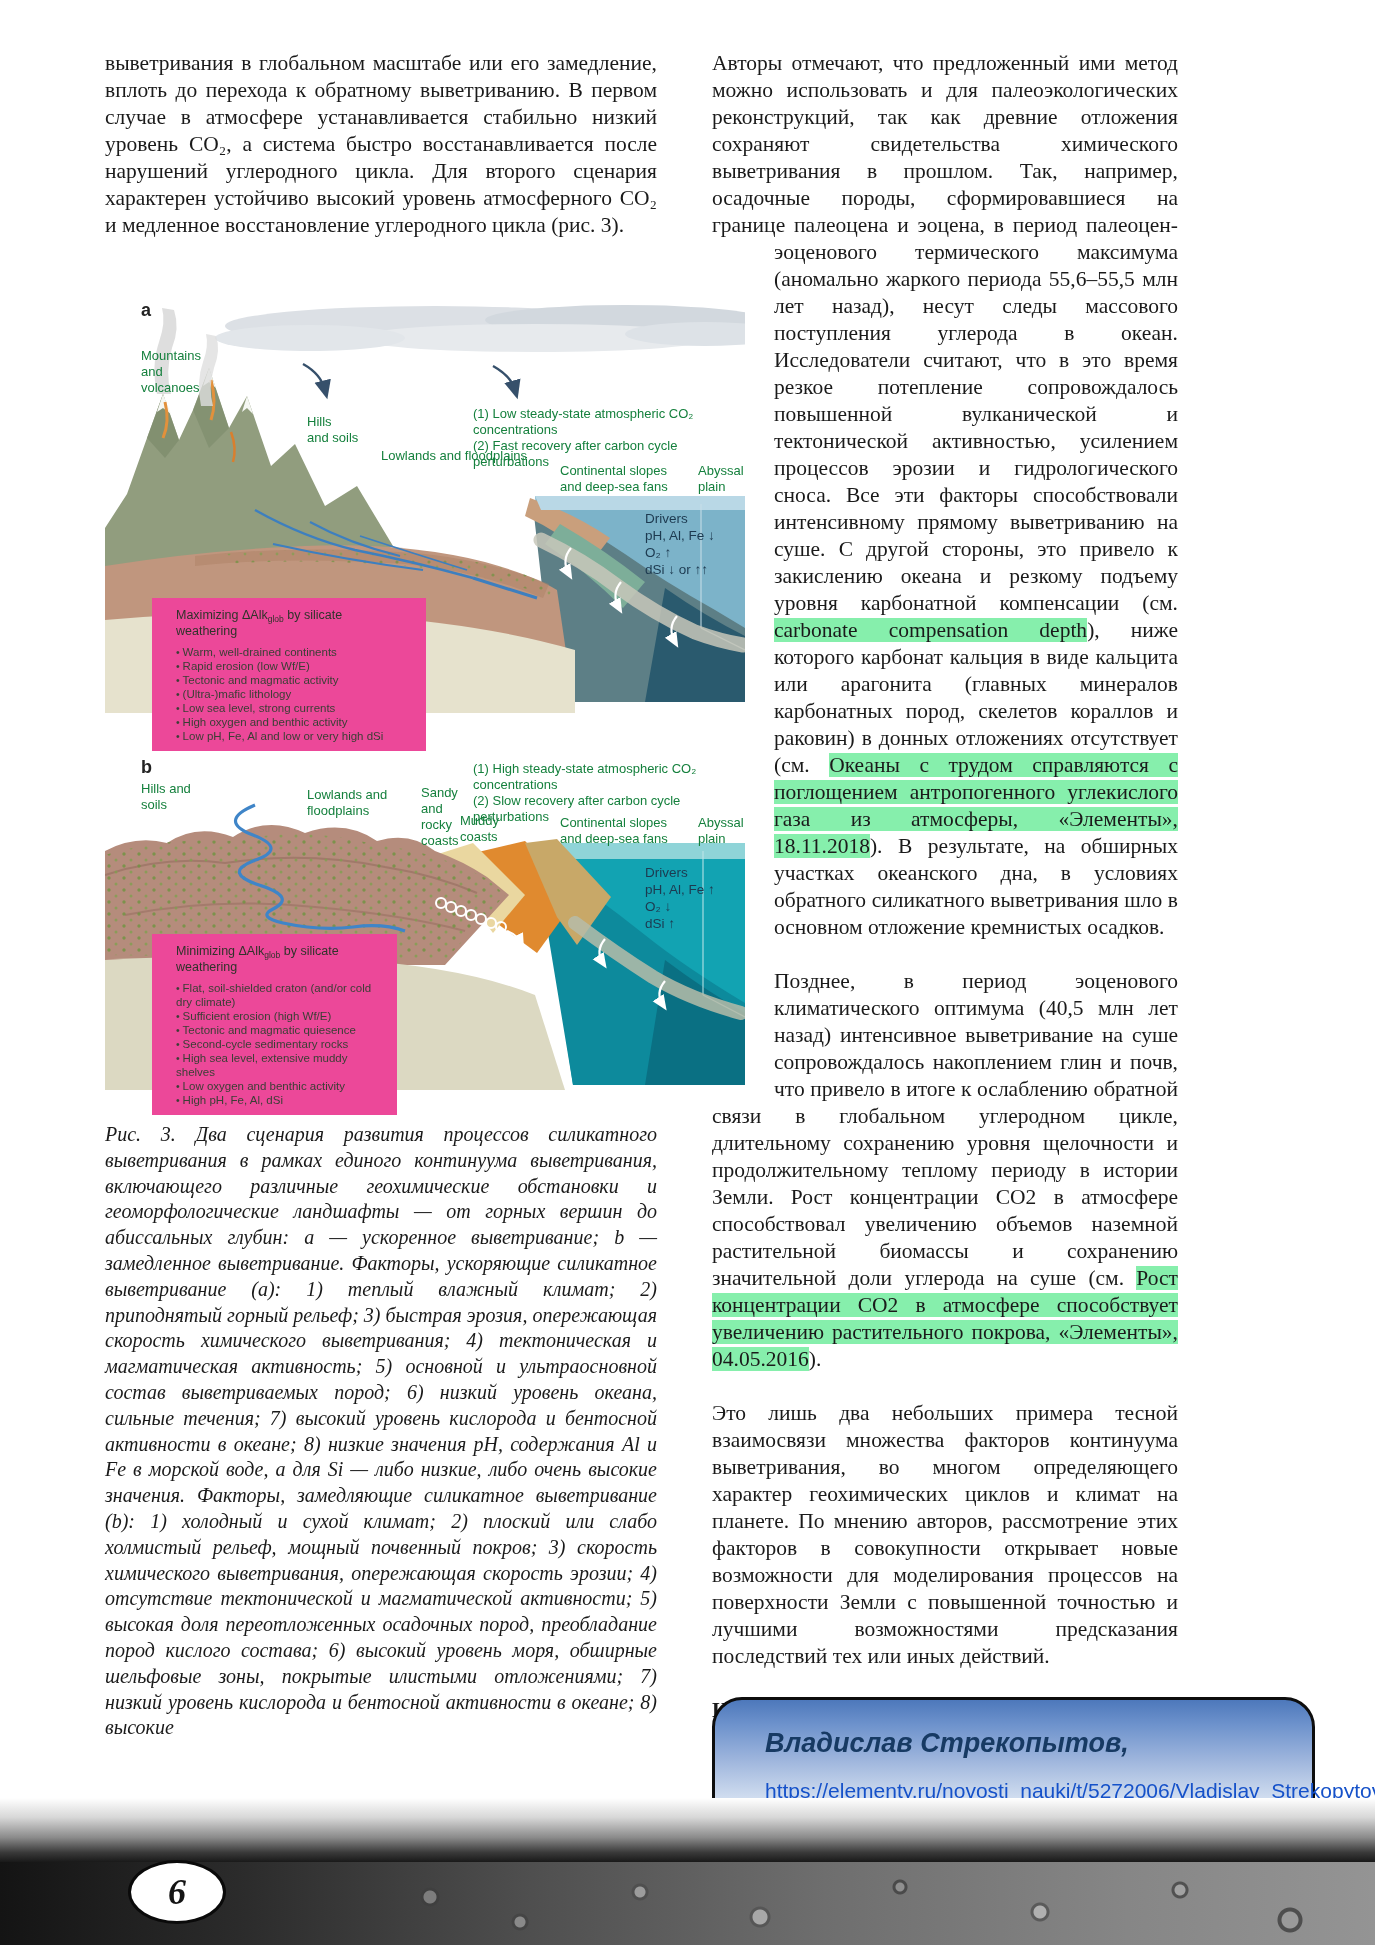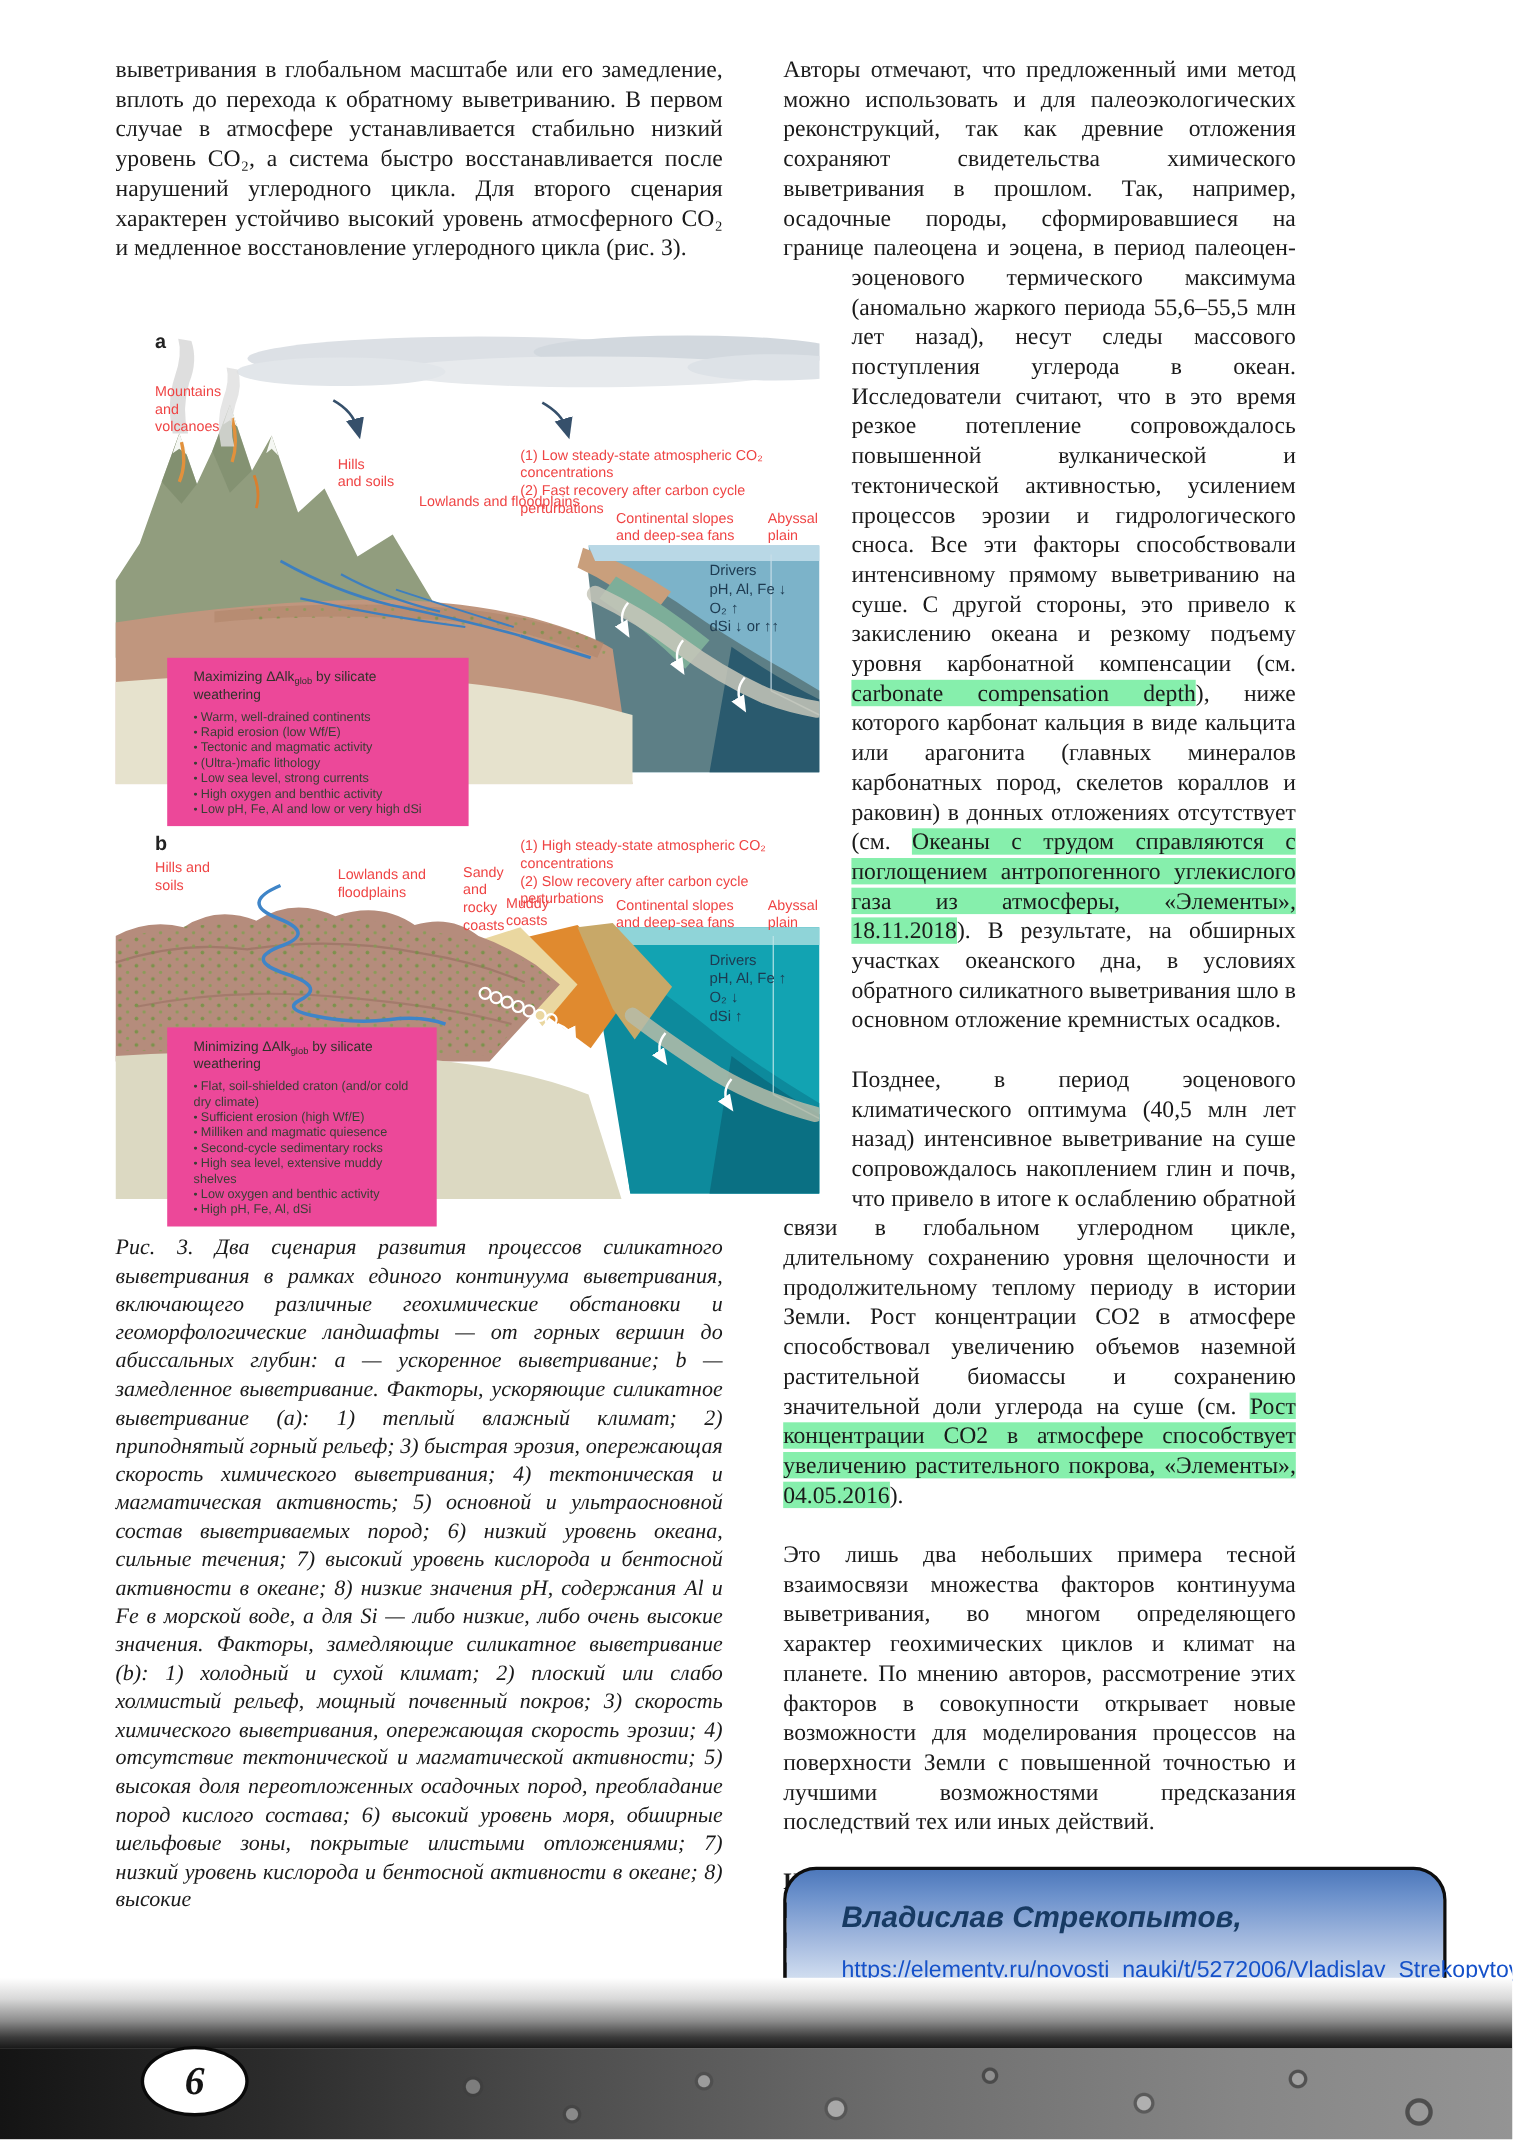--- a/index.html
+++ b/index.html
@@ -12,21 +12,21 @@
   .col-right{position:absolute;left:712px;top:50px;width:466px;}
   .caption-end{font-size:21.5px;line-height:27px;margin:0 0 27px 0;text-align:justify;}
   .fig-intrude{float:left;width:62px;height:840px;}
   .textlink{background:#86efac;}
   
   .figure{position:absolute;left:105px;top:298px;width:640px;height:792px;}
   .panel-svg{position:absolute;left:0;width:640px;}
   .panel-a-svg{top:0;height:415px;}
   .panel-b-svg{top:457px;height:335px;}
   .fig-label{position:absolute;font-family:"Liberation Sans",sans-serif;font-size:13px;line-height:16px;
-             color:#ef4444;white-space:pre-line;}
+             color:#15803d;white-space:pre-line;}
   .fig-panel-letter{position:absolute;font-family:"Liberation Sans",sans-serif;font-weight:bold;
                     font-size:18px;color:#222;}
   .drivers{position:absolute;font-family:"Liberation Sans",sans-serif;font-size:13.5px;line-height:17px;color:#1d3a50;}
   .info-box{position:absolute;background:#ec4899;box-sizing:border-box;padding:10px 24px 8px;
             font-family:"Liberation Sans",sans-serif;color:#3a3f35;}
   .info-title{font-size:12.5px;margin-bottom:7px;color:#2f332a;}
   .info-title .sub{font-size:8.5px;vertical-align:-3px;}
   .info-list{list-style:none;margin:0;padding:0;font-size:11.5px;line-height:14px;}
   .info-list li::before{content:"• ";font-size:10.5px;}
   
@@ -223,21 +223,21 @@
       <div>Drivers</div>
       <div>pH, Al, Fe ↑</div>
       <div>O₂ ↓</div>
       <div>dSi ↑</div>
     </div>
     <div class="info-box" style="left:47px;top:636px;width:245px;">
       <div class="info-title"><span>Minimizing ΔAlk</span><span class="sub">glob</span><span> by silicate weathering</span></div>
       <ul class="info-list">
         <li>Flat, soil-shielded craton (and/or cold dry climate)</li>
         <li>Sufficient erosion (high Wf/E)</li>
-        <li>Milliken and magmatic quiesence</li>
+        <li>Tectonic and magmatic quiesence</li>
         <li>Second-cycle sedimentary rocks</li>
         <li>High sea level, extensive muddy shelves</li>
         <li>Low oxygen and benthic activity</li>
         <li>High pH, Fe, Al, dSi</li>
       </ul>
     </div>
   </div>
 
   <p class="caption col-left-caption">Рис. 3. Два сценария развития процессов силикатного выветривания в рамках единого континуума выветривания, включающего различные геохимические обстановки и геоморфологические ландшафты — от горных вершин до абиссальных глубин: a — ускоренное выветривание; b — замедленное выветривание. Факторы, ускоряющие силикатное выветривание (a): 1) теплый влажный климат; 2) приподнятый горный рельеф; 3) быстрая эрозия, опережающая скорость химического выветривания; 4) тектоническая и магматическая активность; 5) основной и ультраосновной состав выветриваемых пород; 6) низкий уровень океана, сильные течения; 7) высокий уровень кислорода и бентосной активности в океане; 8) низкие значения pH, содержания Al и Fe в морской воде, а для Si — либо низкие, либо очень высокие значения. Факторы, замедляющие силикатное выветривание (b): 1) холодный и сухой климат; 2) плоский или слабо холмистый рельеф, мощный почвенный покров; 3) скорость химического выветривания, опережающая скорость эрозии; 4) отсутствие тектонической и магматической активности; 5) высокая доля переотложенных осадочных пород, преобладание пород кислого состава; 6) высокий уровень моря, обширные шельфовые зоны, покрытые илистыми отложениями; 7) низкий уровень кислорода и бентосной активности в океане; 8) высокие</p>
 

